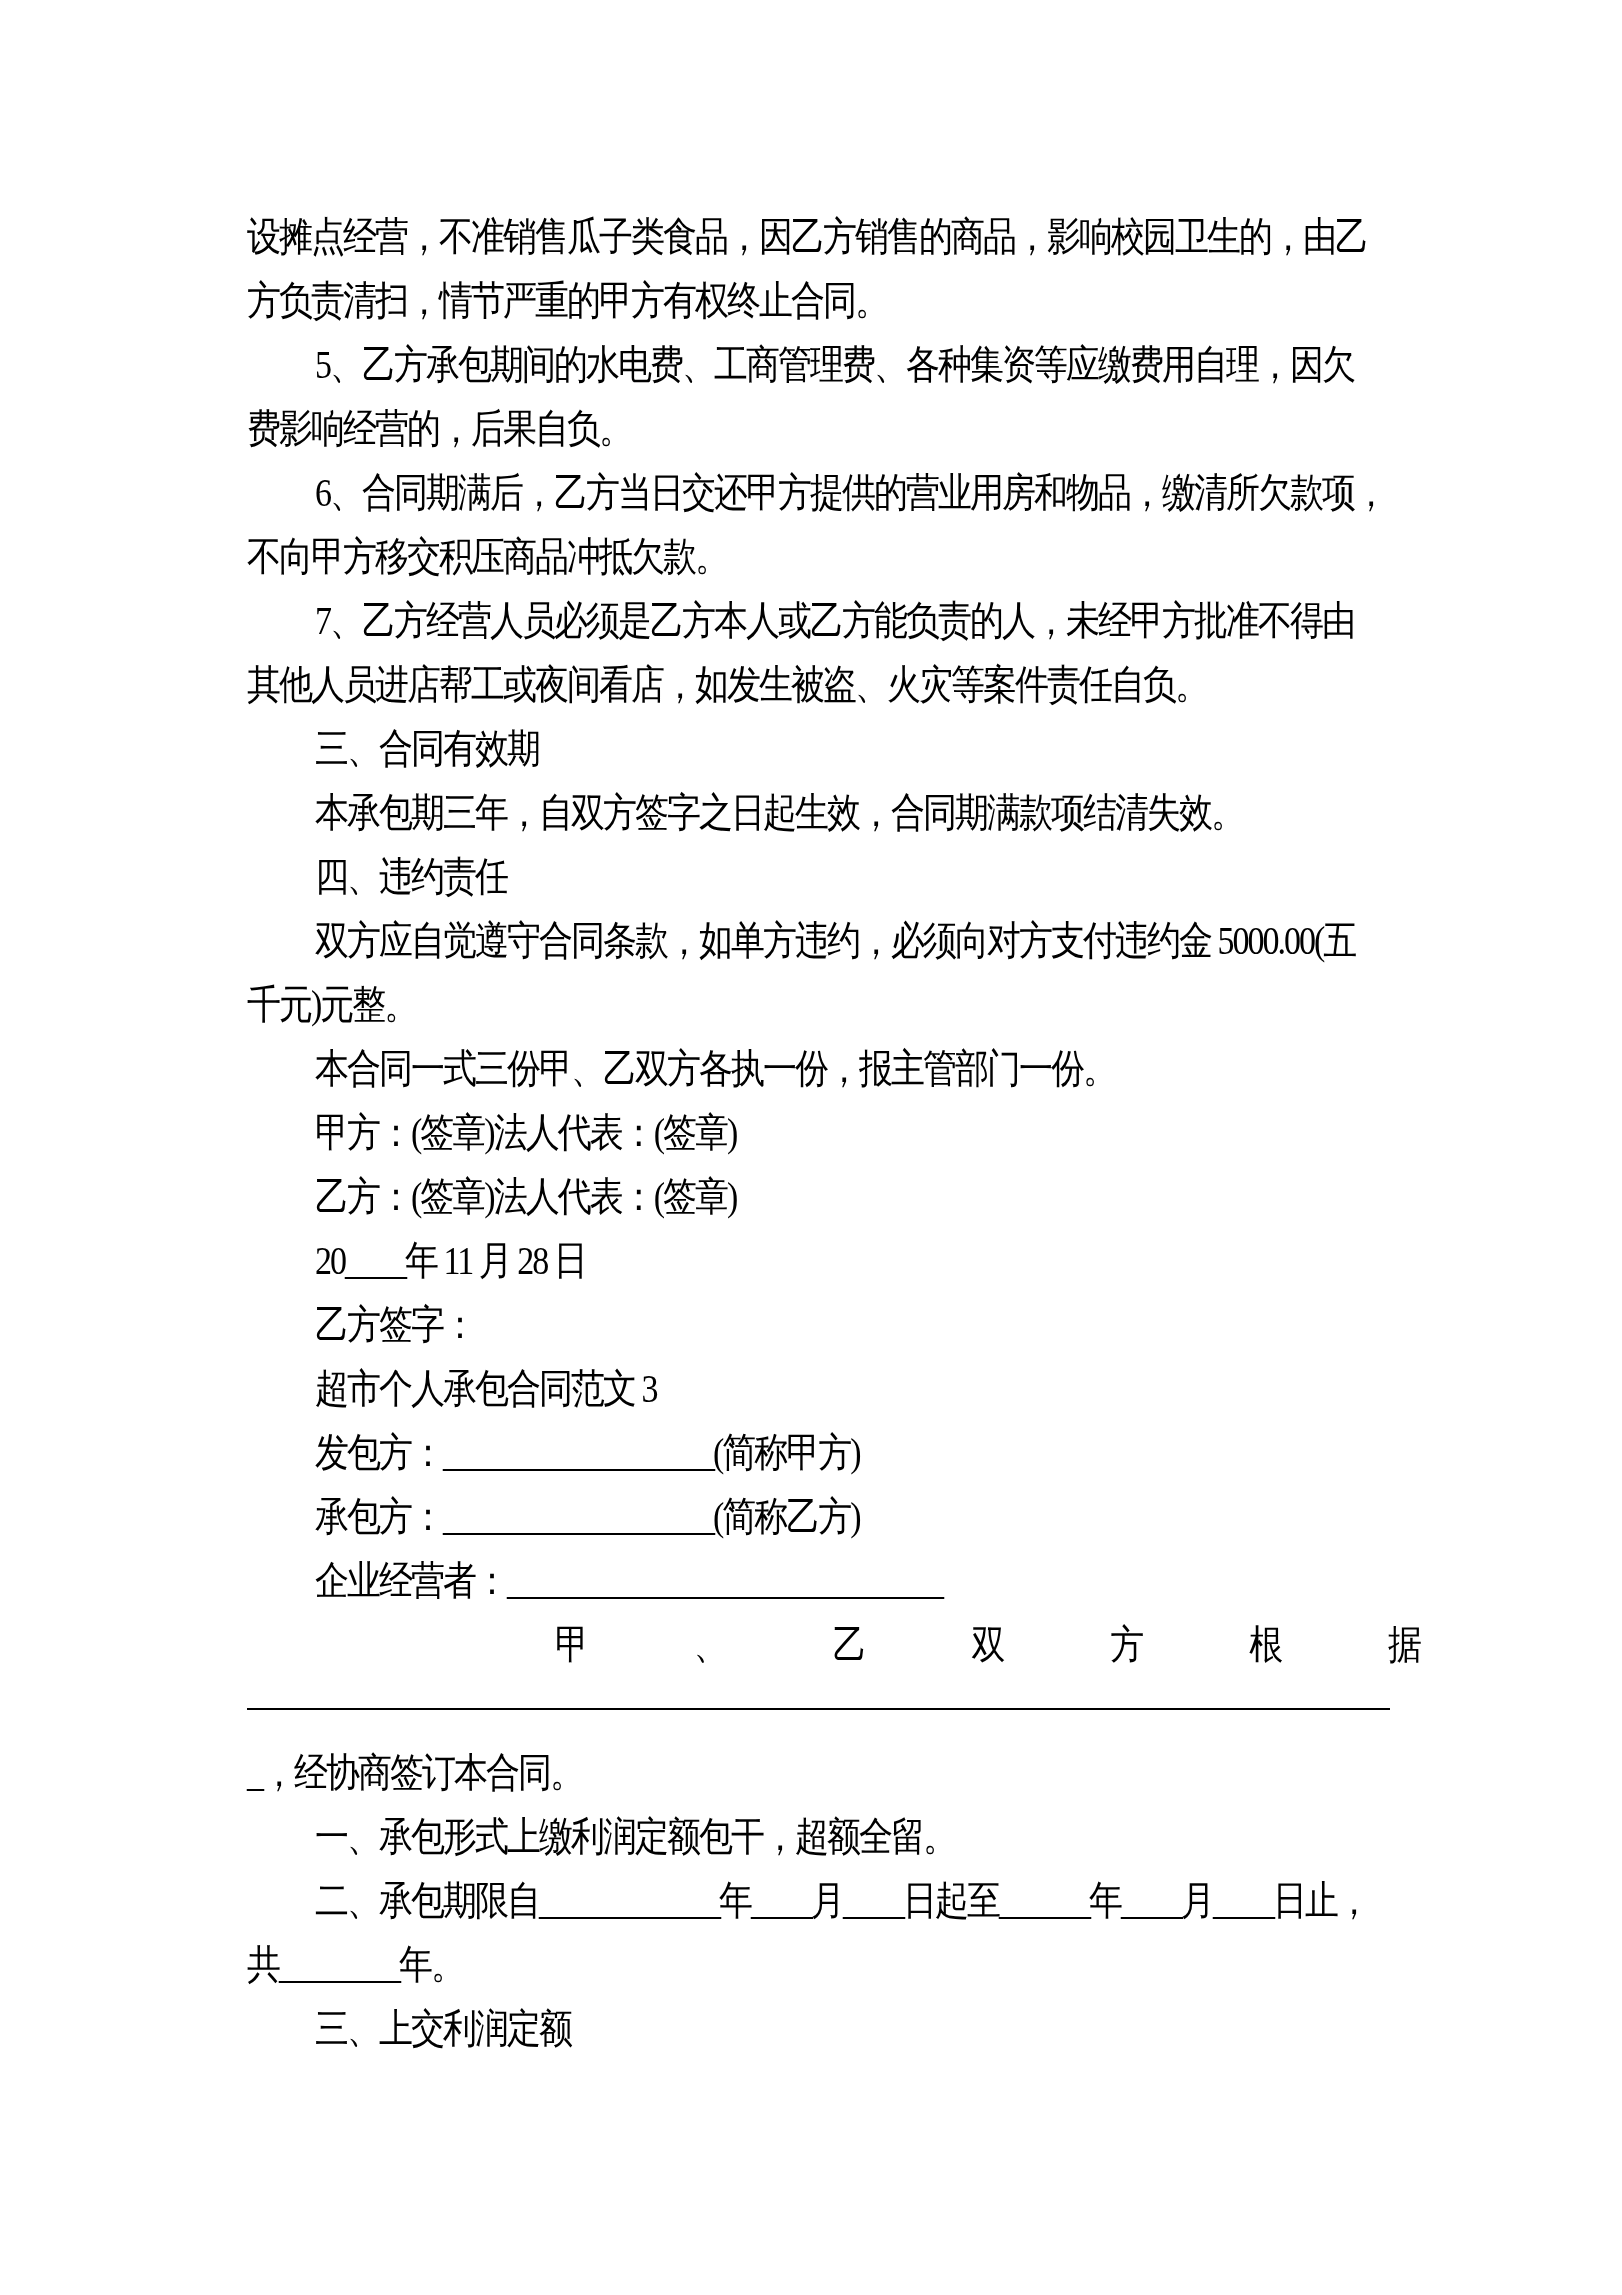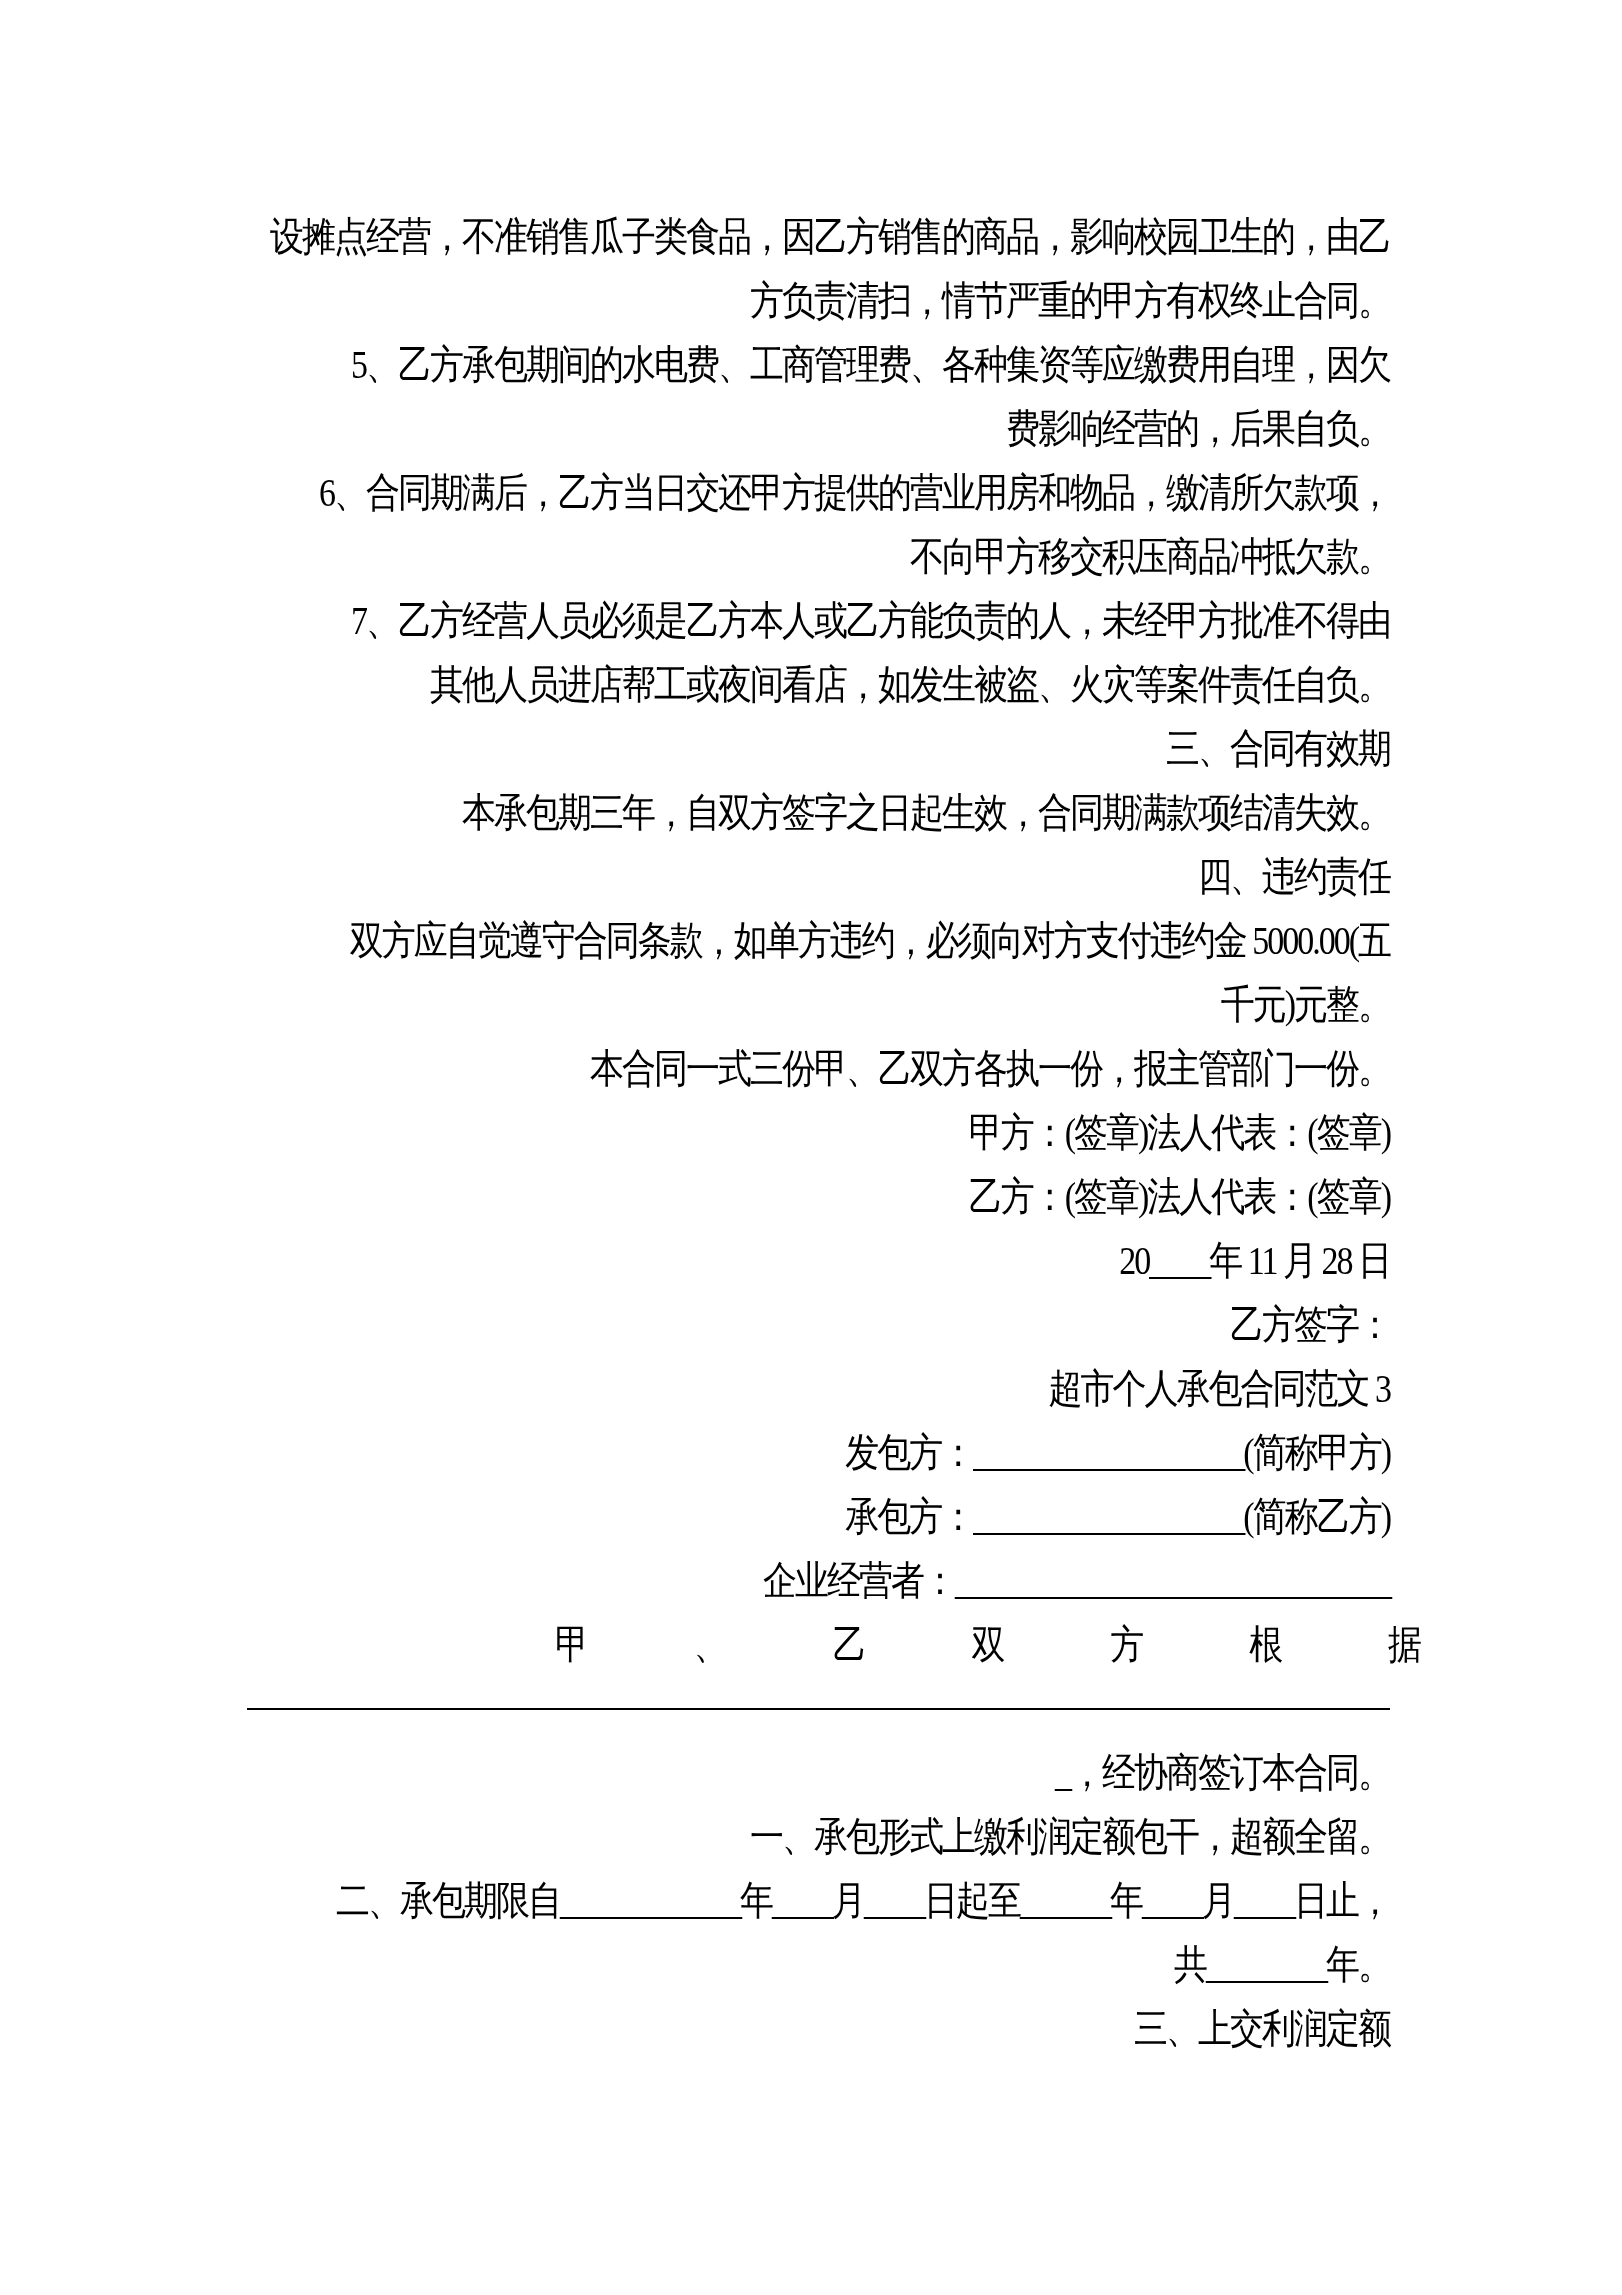--- a/index.html
+++ b/index.html
@@ -14,21 +14,20 @@
     background: #ffffff;
     color: #000000;
     font-family: "Liberation Serif", "DejaVu Serif", serif;
     overflow: hidden;
   }
   .content {
     position: absolute;
     left: 247px;
     top: 205px;
     width: 1143px;
-    text-align: right;
   }
   .ln {
     height: 64px;
     line-height: 64px;
     font-size: 34px;
     letter-spacing: -2px;
     white-space: nowrap;
     transform: scaleY(1.18);
     transform-origin: 0 50%;
   }

